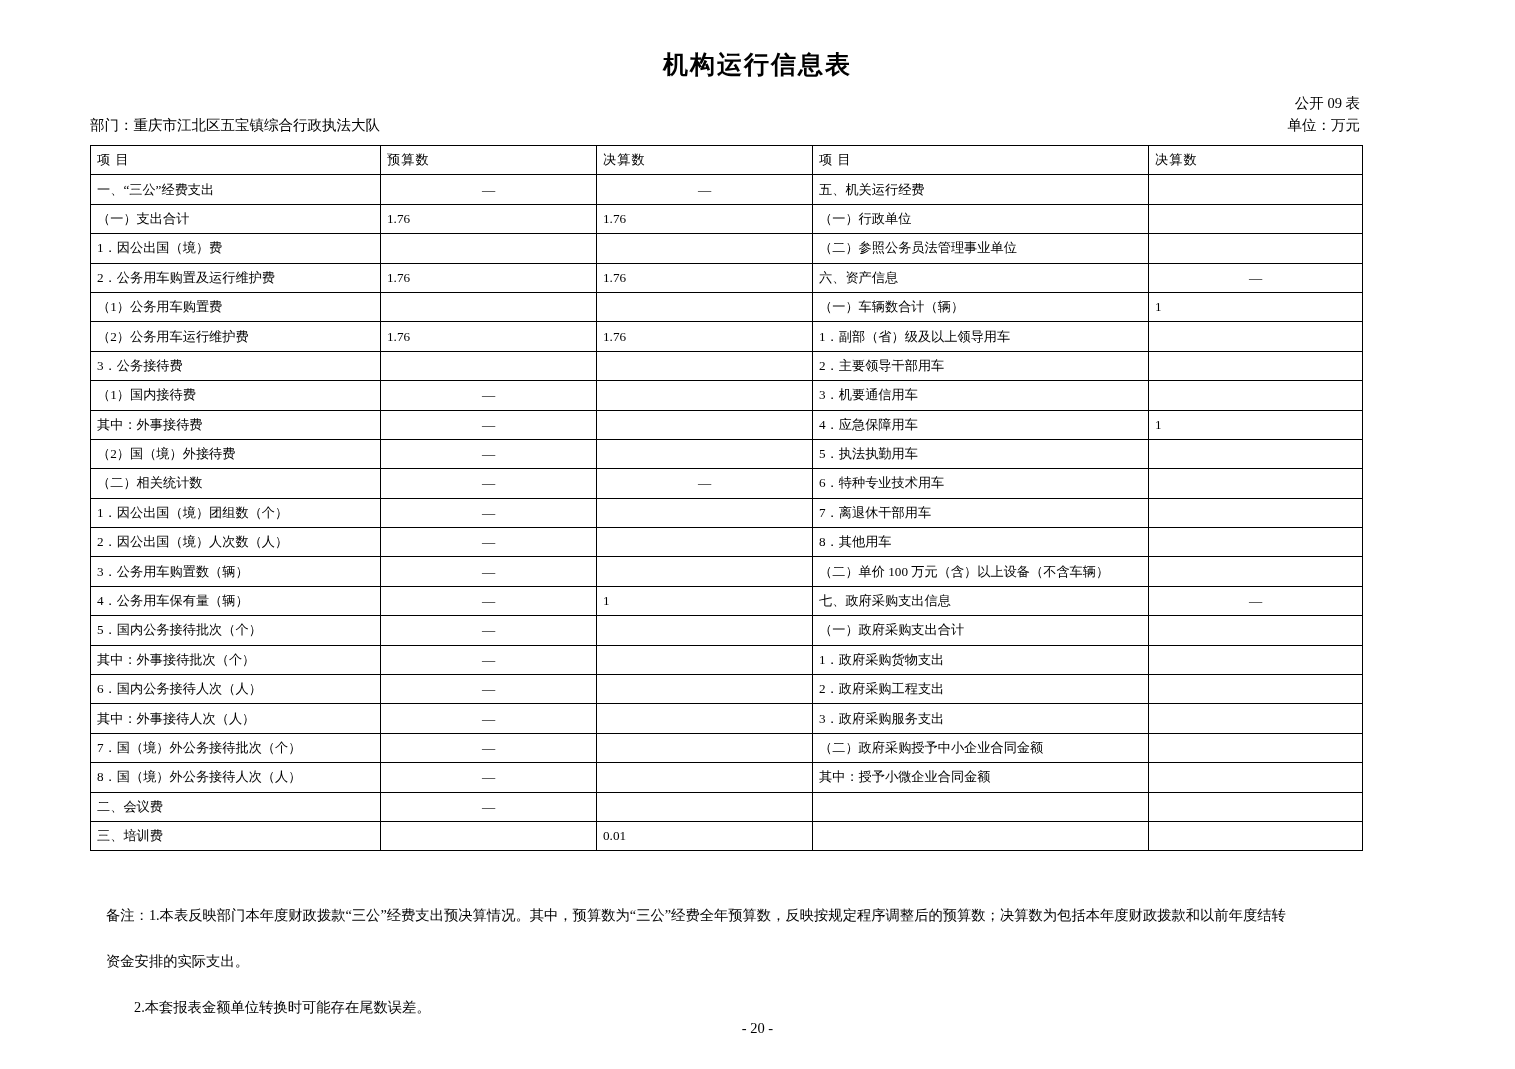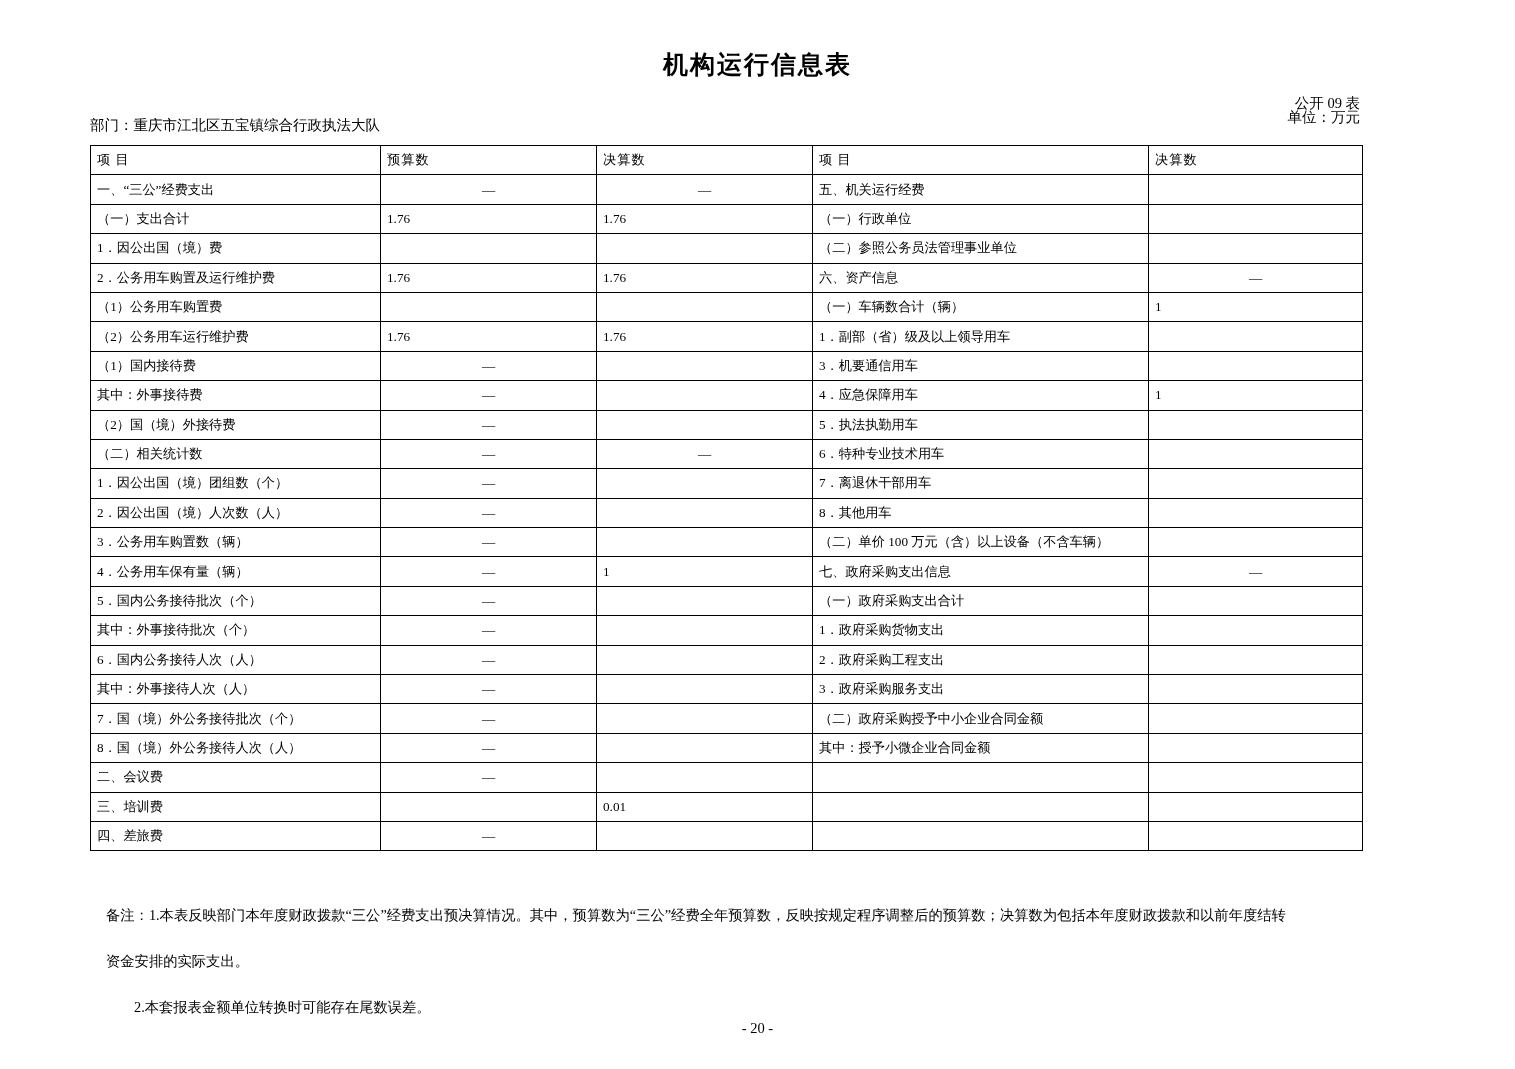--- a/index.html
+++ b/index.html
@@ -31,21 +31,21 @@
     font-family: "Liberation Serif", "DejaVu Serif", serif;
   }
   .meta-right {
     position: absolute;
     right: 155px;
     text-align: right;
     font-size: 14.5px;
     line-height: 22px;
   }
   .meta-sheet { top: 92px; }
-  .meta-unit  { top: 106px; }
+  .meta-unit  { top: 114px; }
   .meta-left {
     position: absolute;
     left: 90px;
     top: 114px;
     font-size: 14.5px;
     line-height: 22px;
   }
   table.main {
     position: absolute;
     left: 90px;
@@ -162,20 +162,27 @@
           <td class="num">1</td>
         </tr>
         <tr>
           <td class="lv3">（2）公务用车运行维护费</td>
           <td class="num">1.76</td>
           <td class="num">1.76</td>
           <td class="lv2">1．副部（省）级及以上领导用车</td>
           <td class="num"></td>
         </tr>
         <tr>
+          <td class="lv2">3．公务接待费</td>
+          <td class="num"></td>
+          <td class="num"></td>
+          <td class="lv2">2．主要领导干部用车</td>
+          <td class="num"></td>
+        </tr>
+        <tr>
           <td class="lv3">（1）国内接待费</td>
           <td class="ctr">—</td>
           <td class="num"></td>
           <td class="lv2">3．机要通信用车</td>
           <td class="num"></td>
         </tr>
         <tr>
           <td class="lv4">其中：外事接待费</td>
           <td class="ctr">—</td>
           <td class="num"></td>
@@ -270,27 +277,20 @@
           <td class="lv0">二、会议费</td>
           <td class="ctr">—</td>
           <td class="num"></td>
           <td class="lv0"></td>
           <td class="num"></td>
         </tr>
         <tr>
           <td class="lv0">三、培训费</td>
           <td class="num"></td>
           <td class="num">0.01</td>
-          <td class="lv0"></td>
-          <td class="num"></td>
-        </tr>
-        <tr>
-          <td class="lv0">四、差旅费</td>
-          <td class="ctr">—</td>
-          <td class="num"></td>
           <td class="lv0"></td>
           <td class="num"></td>
         </tr>
       </tbody>
   </table>
 
   <div class="notes">
     <p>备注：1.本表反映部门本年度财政拨款“三公”经费支出预决算情况。其中，预算数为“三公”经费全年预算数，反映按规定程序调整后的预算数；决算数为包括本年度财政拨款和以前年度结转</p>
     <p>资金安排的实际支出。</p>
     <p class="indent">2.本套报表金额单位转换时可能存在尾数误差。</p>

